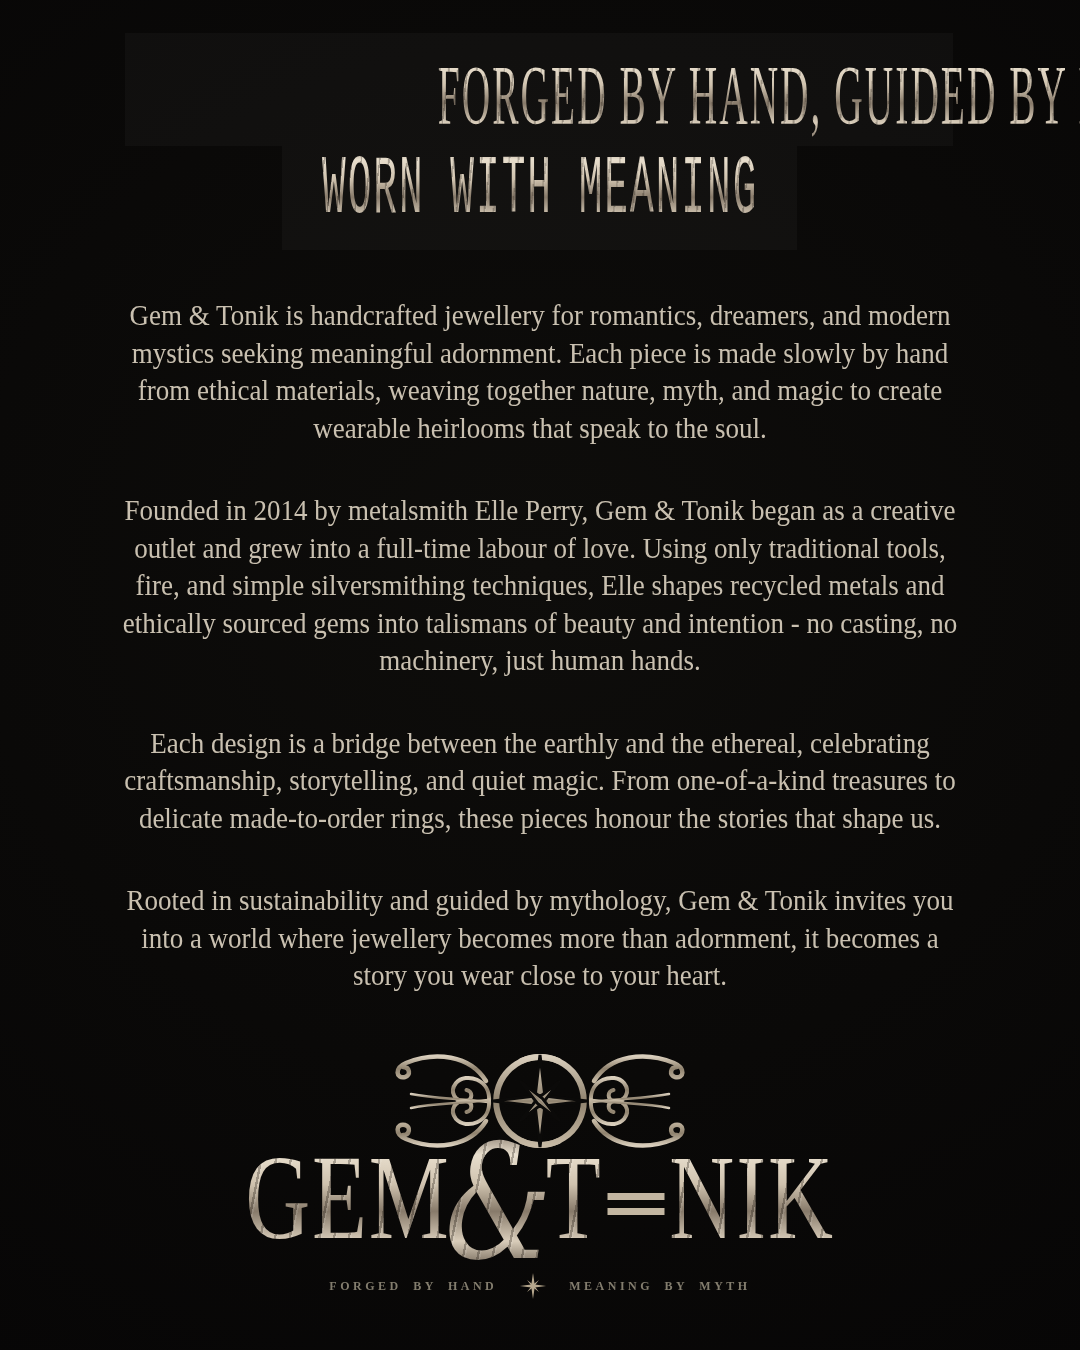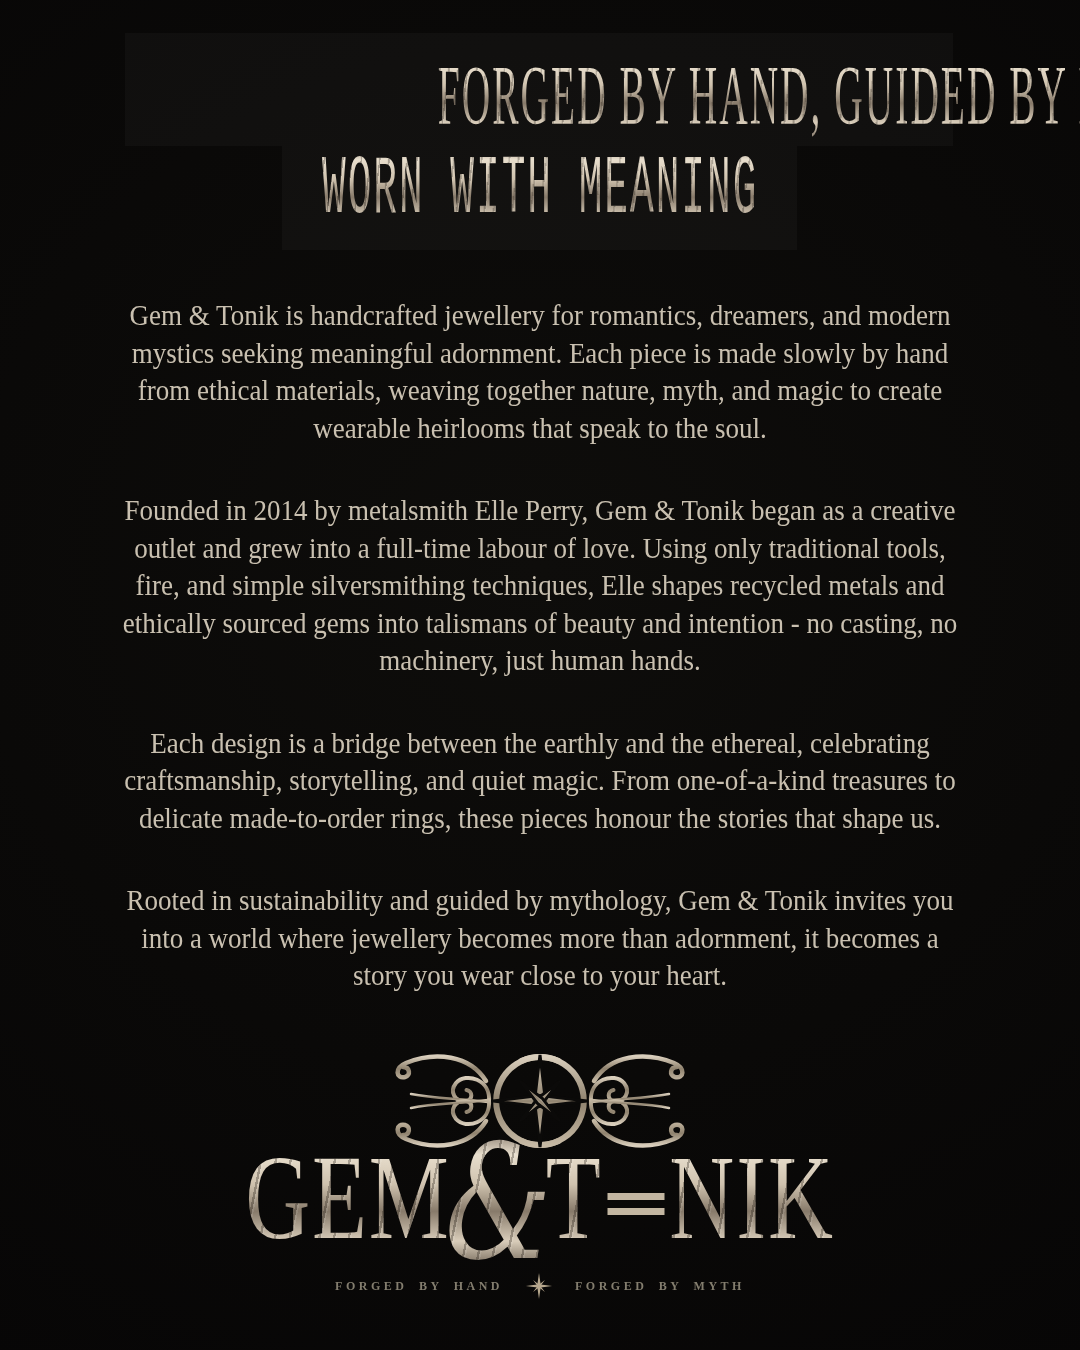--- a/index.html
+++ b/index.html
@@ -148,17 +148,17 @@
       <svg class="star-svg" viewBox="0 0 30 30">
         <g fill="#b7a88e">
           <path d="M15 1 L17 15 L15 29 L13 15 Z"></path>
           <path d="M1 15 L15 13 L29 15 L15 17 Z"></path>
           <g transform="rotate(45 15 15)">
             <path d="M15 6 L16.3 15 L15 24 L13.7 15 Z"></path>
             <path d="M6 15 L15 13.7 L24 15 L15 16.3 Z"></path>
           </g>
         </g>
       </svg>
-      <span class="phrase">FORGED BY MYTH</span>
+      <span class="phrase">MEANING BY MYTH</span>
     </div>
 
   </footer>
 </div>
 
 </body></html>

